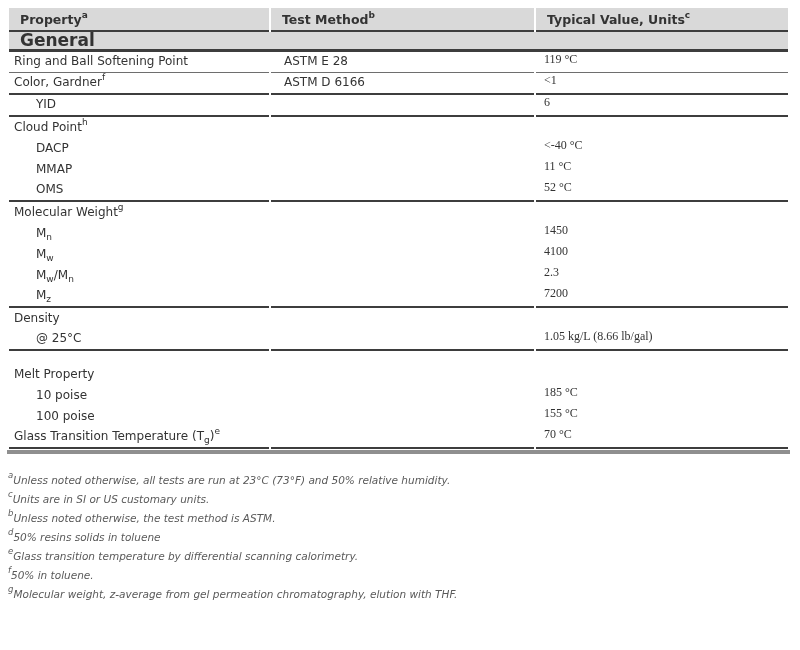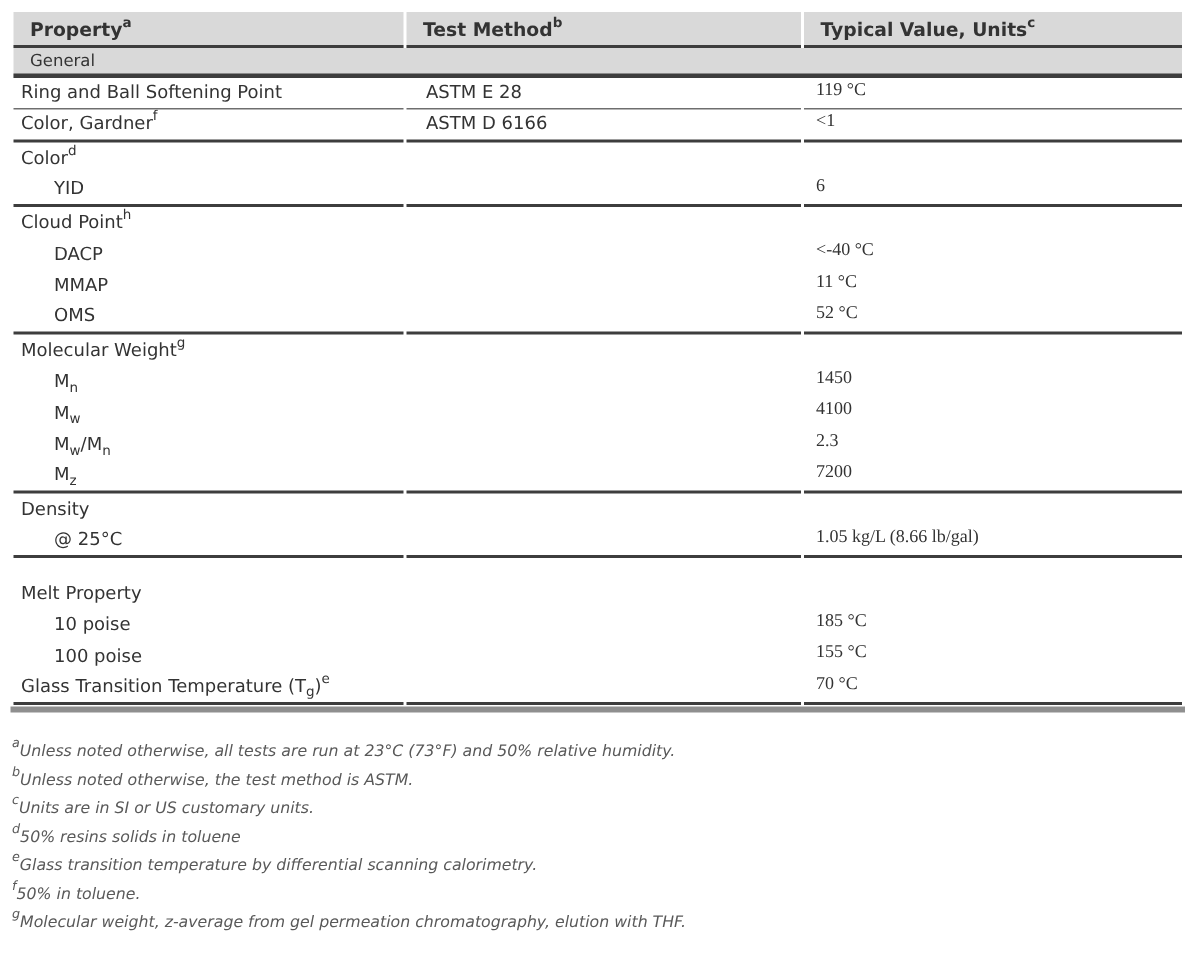--- a/index.html
+++ b/index.html
@@ -34,22 +34,22 @@
     text-align:left;
     font-weight:bold;
     font-size:12.5px;
     padding:4px 4px 3px 11px;
     height:22px;
     vertical-align:bottom;
     border-bottom:2px solid var(--border-dark);
   }
   tr.section-row td{
     background:var(--header-bg);
-    font-weight:normal;
-    font-size:11px;
+    font-weight:bold;
+    font-size:17px;
     padding:1px 4px 1px 11px;
     height:16px;
     border-bottom:3px solid var(--border-dark);
   }
   td{
     padding:2px 4px 3px 5px;
     height:21px;
     vertical-align:bottom;
     line-height:15px;
     white-space:nowrap;
@@ -100,25 +100,20 @@
         <tr class="b-thin">
           <td class="prop">Ring and Ball Softening Point</td>
           <td class="method">ASTM E 28</td>
           <td class="value">119 °C</td>
         </tr>
         <tr class="b-thick">
           <td class="prop">Color, Gardner<sup>f</sup></td>
           <td class="method">ASTM D 6166</td>
           <td class="value">&lt;1</td>
         </tr>
-        <tr class="b-none">
-          <td class="prop">Color<sup>d</sup></td>
-          <td class="method"></td>
-          <td class="value"></td>
-        </tr>
         <tr class="b-thick">
           <td class="prop indent">YID</td>
           <td class="method"></td>
           <td class="value">6</td>
         </tr>
         <tr class="b-none">
           <td class="prop">Cloud Point<sup>h</sup></td>
           <td class="method"></td>
           <td class="value"></td>
         </tr>
@@ -195,21 +190,21 @@
           <td class="method"></td>
           <td class="value">70 °C</td>
         </tr>
       </tbody>
   </table>
 
   <div class="bottom-bar"></div>
 
   <div class="footnotes">
       <div class="footnote"><sup>a</sup><span>Unless noted otherwise, all tests are run at 23°C (73°F) and 50% relative humidity.</span></div>
+      <div class="footnote"><sup>c</sup><span>Units are in SI or US customary units.</span></div>
       <div class="footnote"><sup>b</sup><span>Unless noted otherwise, the test method is ASTM.</span></div>
-      <div class="footnote"><sup>c</sup><span>Units are in SI or US customary units.</span></div>
       <div class="footnote"><sup>d</sup><span>50% resins solids in toluene</span></div>
       <div class="footnote"><sup>e</sup><span>Glass transition temperature by differential scanning calorimetry.</span></div>
       <div class="footnote"><sup>f</sup><span>50% in toluene.</span></div>
       <div class="footnote"><sup>g</sup><span>Molecular weight, z-average from gel permeation chromatography, elution with THF.</span></div>
     </div>
 
 </div>
 
 </body></html>

